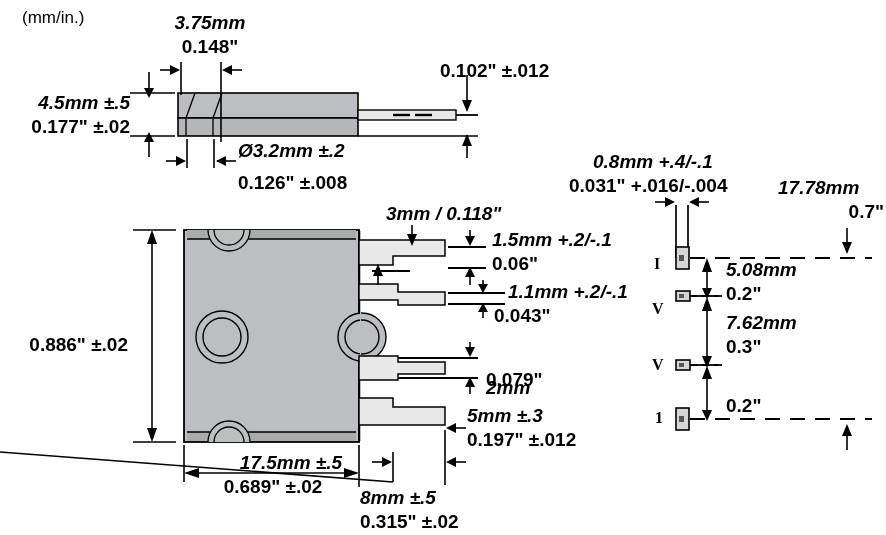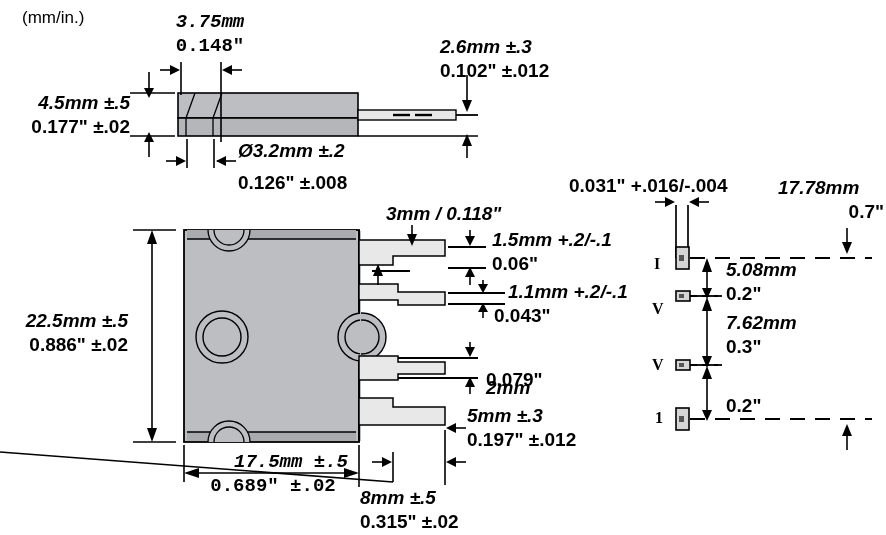--- a/index.html
+++ b/index.html
@@ -7,21 +7,21 @@
        font-family:"Liberation Sans", sans-serif;color:#000;}
   #stage{position:absolute;left:0;top:0;width:886px;height:535px;}
   svg{position:absolute;left:0;top:0;}
   .lbl{position:absolute;white-space:pre;line-height:1.12;}
   .ital{font-style:italic;font-weight:bold;}
   .plain{font-style:normal;font-weight:bold;}
   .dimtxt{font-size:19px;font-weight:bold;}
   .unitnote{font-size:17px;font-weight:normal;font-style:normal;}
   .pinid{font-family:"Liberation Serif", serif;font-weight:bold;font-size:16px;font-style:normal;}
   .r{text-align:right;}
-  .c{text-align:center;font-family:Liberation Mono, monospace;}
+  .c{text-align:center;}
 </style>
 </head>
 <body>
 
 <div id="stage">
 
 <svg width="886" height="535" viewBox="0 0 886 535">
   <defs>
     <marker id="ar-d" markerWidth="9" markerHeight="9" refX="4" refY="8" orient="0">
       <path d="M0,0 L8,0 L4,8 Z" fill="#000"></path>
@@ -222,24 +222,22 @@
 
 <div class="lbl dimtxt ital c" style="left:150px;top:12px;width:120px;">3.75mm</div>
 <div class="lbl dimtxt plain c" style="left:150px;top:36px;width:120px;">0.148"</div>
 
 <div class="lbl dimtxt ital r" style="left:0px;top:92px;width:130px;">4.5mm ±.5</div>
 <div class="lbl dimtxt plain r" style="left:0px;top:116px;width:130px;">0.177" ±.02</div>
 
 <div class="lbl dimtxt ital" style="left:238px;top:140px;">Ø3.2mm ±.2</div>
 <div class="lbl dimtxt plain" style="left:238px;top:172px;">0.126" ±.008</div>
 
-<div class="lbl dimtxt ital" style="left:440px;top:36px;">2.6mm ±.3</div>
 <div class="lbl dimtxt plain" style="left:440px;top:60px;">0.102" ±.012</div>
 
-<div class="lbl dimtxt ital r" style="left:0px;top:310px;width:128px;">22.5mm ±.5</div>
 <div class="lbl dimtxt plain r" style="left:0px;top:334px;width:128px;">0.886" ±.02</div>
 
 <div class="lbl dimtxt ital c" style="left:212px;top:452px;width:158px;">17.5mm ±.5</div>
 <div class="lbl dimtxt plain c" style="left:194px;top:476px;width:158px;">0.689" ±.02</div>
 
 <div class="lbl dimtxt ital" style="left:360px;top:487px;">8mm ±.5</div>
 <div class="lbl dimtxt plain" style="left:360px;top:511px;">0.315" ±.02</div>
 
 <div class="lbl dimtxt ital" style="left:386px;top:203px;">3mm / 0.118"</div>
 
@@ -248,20 +246,21 @@
 
 <div class="lbl dimtxt ital" style="left:508px;top:281px;">1.1mm +.2/-.1</div>
 <div class="lbl dimtxt plain" style="left:494px;top:305px;">0.043"</div>
 
 <div class="lbl dimtxt ital" style="left:486px;top:345px;margin-top:32px;">2mm</div>
 <div class="lbl dimtxt plain" style="left:486px;top:369px;">0.079"</div>
 
 <div class="lbl dimtxt ital" style="left:467px;top:405px;">5mm ±.3</div>
 <div class="lbl dimtxt plain" style="left:467px;top:429px;">0.197" ±.012</div>
 
+<div class="lbl dimtxt ital" style="left:593px;top:151px;">0.8mm +.4/-.1</div>
 <div class="lbl dimtxt plain" style="left:569px;top:175px;">0.031" +.016/-.004</div>
 
 <div class="lbl dimtxt ital" style="left:778px;top:177px;">17.78mm</div>
 <div class="lbl dimtxt plain r" style="left:760px;top:201px;width:124px;">0.7"</div>
 
 <div class="lbl pinid" style="left:654px;top:255px;">I</div>
 <div class="lbl pinid" style="left:652px;top:300px;">V</div>
 <div class="lbl pinid" style="left:652px;top:356px;">V</div>
 <div class="lbl pinid" style="left:655px;top:409px;">1</div>
 

